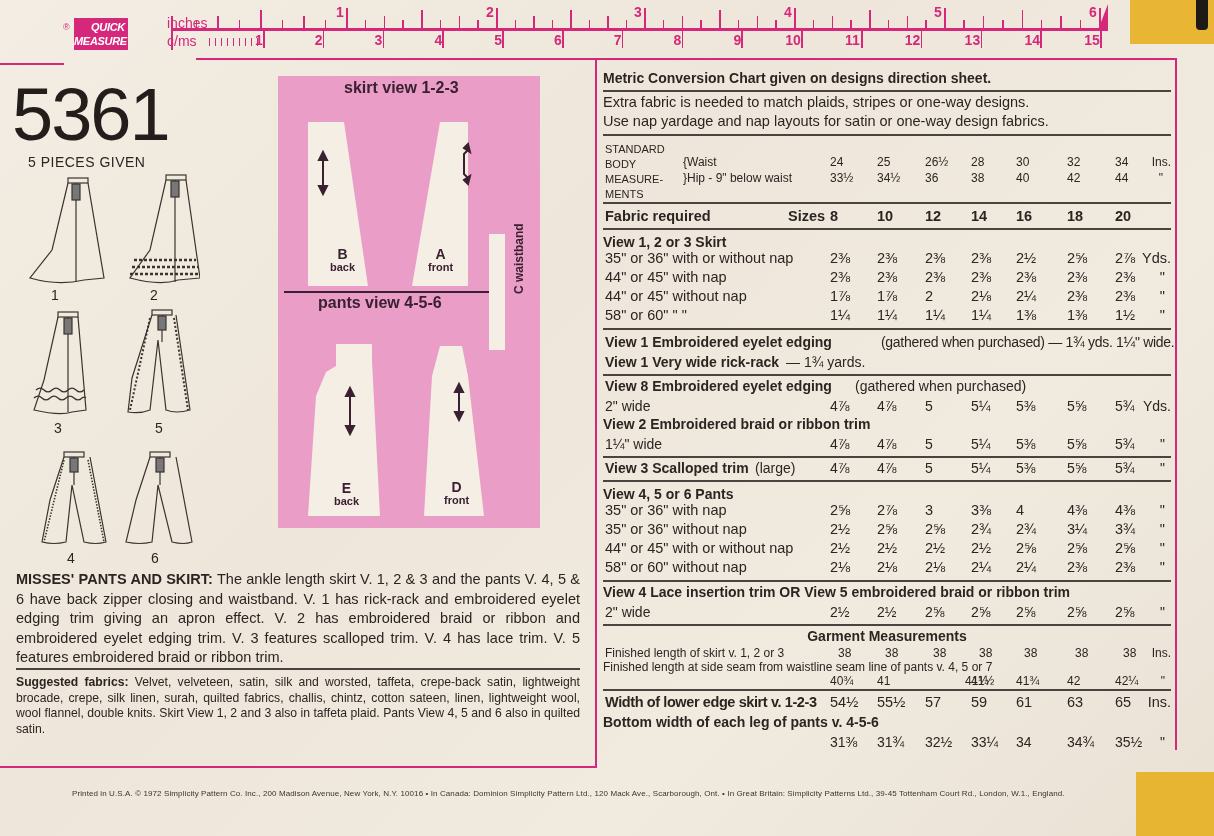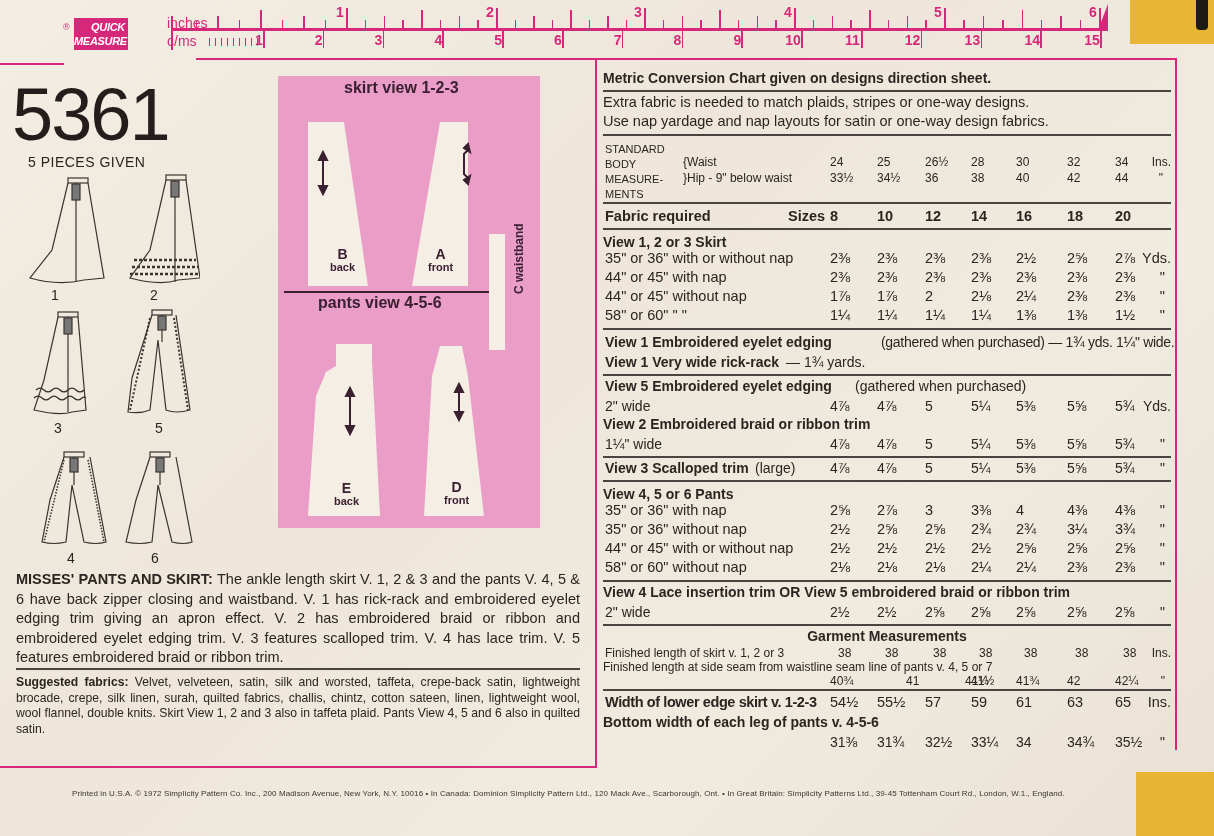--- a/index.html
+++ b/index.html
@@ -449,21 +449,21 @@
       <span class="lbl bold">View 1 Embroidered eyelet edging</span>
         <span style="position:absolute; left:278px; letter-spacing:-0.3px;">(gathered when purchased) — 1¾ yds. 1¼" wide.</span>
     </div>
     <div class="row" style="top:288px;">
       <span class="lbl bold">View 1   Very wide rick-rack</span>
         <span style="position:absolute; left:183px;"> — 1¾ yards.</span>
     </div>
     <div class="rule" style="top:308px;"></div>
 
     <div class="row" style="top:312px;">
-      <span class="lbl bold">View 5   Embroidered eyelet edging</span>
+      <span class="lbl bold">View 8   Embroidered eyelet edging</span>
         <span style="position:absolute; left:252px;"> (gathered when purchased)</span>
     </div>
     <div class="row" style="top:332px;" id="v2e-row">
       <span class="lbl">2" wide</span>
     <span class="cell" style="left: 227px;">4⅞</span>
         <span class="cell" style="left: 274px;">4⅞</span>
         <span class="cell" style="left: 322px;">5</span>
         <span class="cell" style="left: 368px;">5¼</span>
         <span class="cell" style="left: 413px;">5⅜</span>
         <span class="cell" style="left: 464px;">5⅝</span>
@@ -569,21 +569,21 @@
         <span class="cell" style="left: 330px;">38</span>
         <span class="cell" style="left: 376px;">38</span>
         <span class="cell" style="left: 421px;">38</span>
         <span class="cell" style="left: 472px;">38</span>
         <span class="cell" style="left: 520px;">38</span>
         <span class="unit" style="right: 0px;">Ins.</span>
       </div>
     <div class="row" style="top:594px; font-size:12px;">Finished length at side seam from waistline seam line of pants v. 4, 5 or 7</div>
     <div class="row" style="top:608px; font-size:12px;" id="pants-len-row">
         <span class="cell" style="left: 227px;">40¾</span>
-        <span class="cell" style="left: 274px; margin-left: 29px;">41</span>
+        <span class="cell" style="left: 274px;">41</span>
         <span class="cell" style="left: 322px; margin-left: 40px;">41¼</span>
         <span class="cell" style="left: 368px;">41½</span>
         <span class="cell" style="left: 413px;">41¾</span>
         <span class="cell" style="left: 464px;">42</span>
         <span class="cell" style="left: 512px;">42¼</span>
         <span class="unit" style="right: 6px;">"</span>
       </div>
     <div class="rule" style="top:623px;"></div>
 
     <div class="row" style="top:628px; font-size:14.5px;" id="lower-row">

